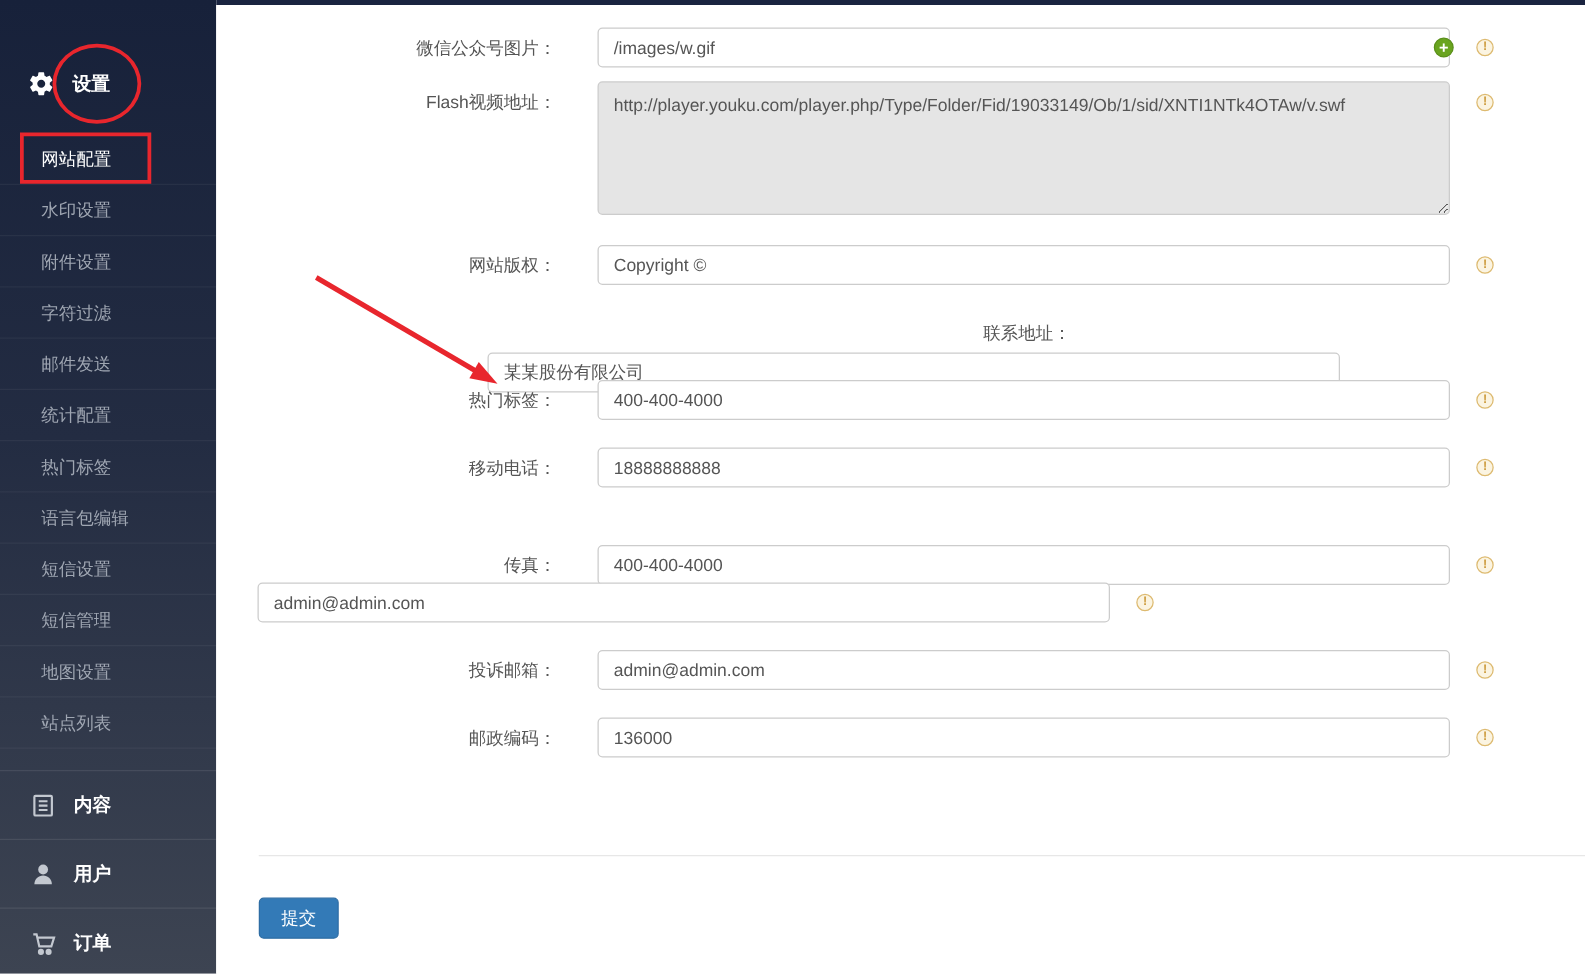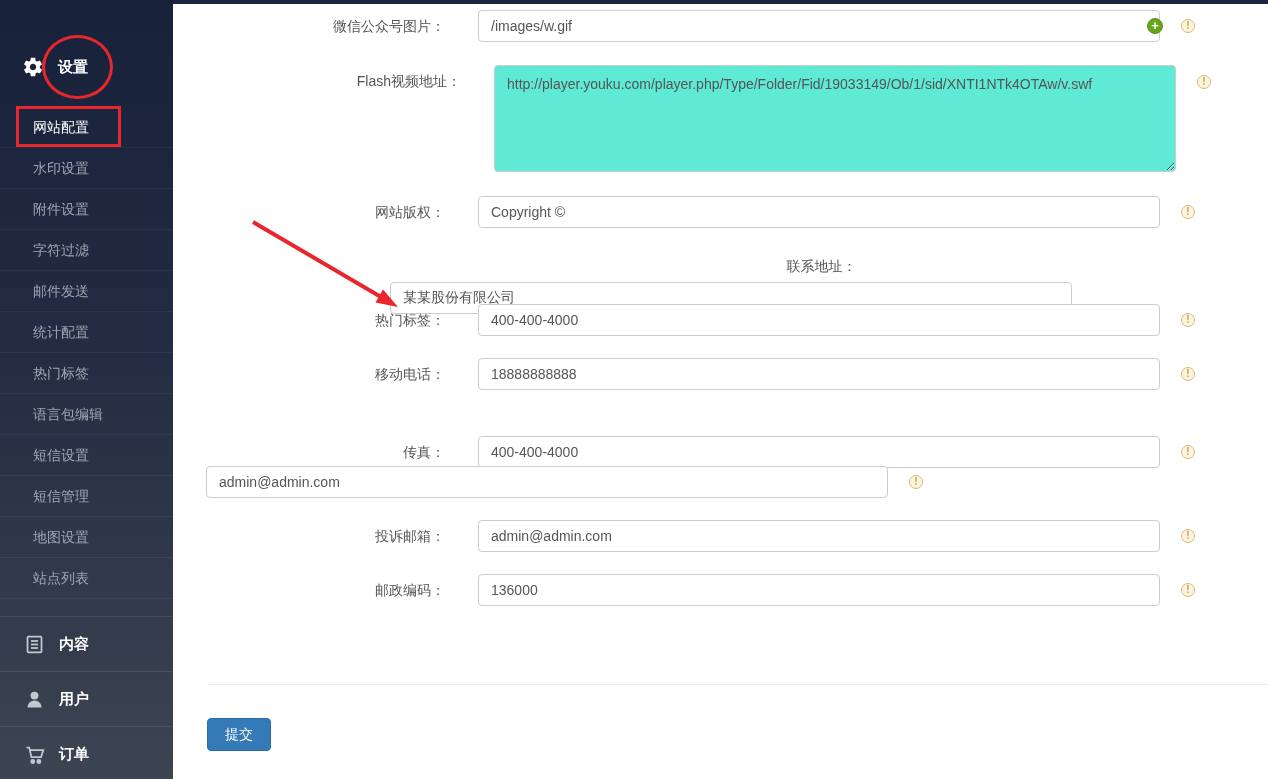--- a/index.html
+++ b/index.html
@@ -28,26 +28,26 @@
   .topbar { position:absolute; left:0; top:0; width:100%; height:4px; background:#1a2440; }
   .form-area { position:absolute; left:0; top:0; width:100%; height:100%; }
   .form-row { position:absolute; left:0; width:100%; display:flex; align-items:center; }
   .form-row .flabel { width:272px; text-align:right; font-size:14px; color:#555;
     line-height:32px; flex:none; }
   .form-row .input-wrap { position:relative; margin-left:33px; width:694px; flex:none; }
   .txt-input { width:682px; height:32px; border:1px solid #ccc; border-radius:4px;
     padding:6px 12px; font-size:14px; color:#555; background:#fff; outline:none;
     font-family:"Liberation Sans","DejaVu Sans",sans-serif; }
   .txt-area { width:682px; height:107px; border:1px solid #ccc; border-radius:4px;
-    padding:8px 12px; font-size:14px; color:#555; background:#5eead4; outline:none;
+    padding:8px 12px; font-size:14px; color:#555; background:#e5e5e5; outline:none;
     resize:both; font-family:"Liberation Sans","DejaVu Sans",sans-serif; line-height:1.45; }
   .warn-icon { width:14px; height:14px; margin-left:9px; border-radius:50%; flex:none;
     border:1px solid #ddba70; background:#fbf4e1; color:#cd9c3e; font-size:10px;
     font-weight:bold; text-align:center; line-height:12px; }
-  .row-top { align-items:flex-start;padding-left:16px; }
+  .row-top { align-items:flex-start; }
   .row-top .warn-icon { margin-top:10px; }
   .add-icon { position:absolute; right:9px; top:8px; width:16px; height:16px;
     border-radius:50%; background:#69a41f; border:1px solid #5a8f1a; color:#fff;
     font-size:13px; font-weight:bold; text-align:center; line-height:14px; cursor:pointer; }
   .divider { position:absolute; left:34px; right:0; top:684px; height:0;
     border-top:1px solid #e7e7e7; }
   .submit-btn { position:absolute; left:34px; top:718px; height:33px; padding:0 17px;
     background:#337ab7; border:1px solid #2e6da4; border-radius:4px; color:#fff;
     font-size:14px; cursor:pointer;
     font-family:"Liberation Sans","DejaVu Sans",sans-serif; }
@@ -112,21 +112,21 @@
           </svg>
         <span class="sec-label">订单</span>
       </div>
     </div>
   </div>
 
   <div class="content">
     <div class="topbar"></div>
     <div class="form-area">
 
-      <div class="form-row" style="top:10px;border-radius:16px;">
+      <div class="form-row" style="top:22px;border-radius:16px;">
         <span class="flabel">微信公众号图片：</span>
         <span class="input-wrap">
           <input class="txt-input" type="text" value="/images/w.gif" style="">
           <span class="add-icon">+</span>
         </span>
         <span class="warn-icon">!</span>
       </div>
 
       <div class="form-row row-top" style="top:65px;">
         <span class="flabel">Flash视频地址：</span>

